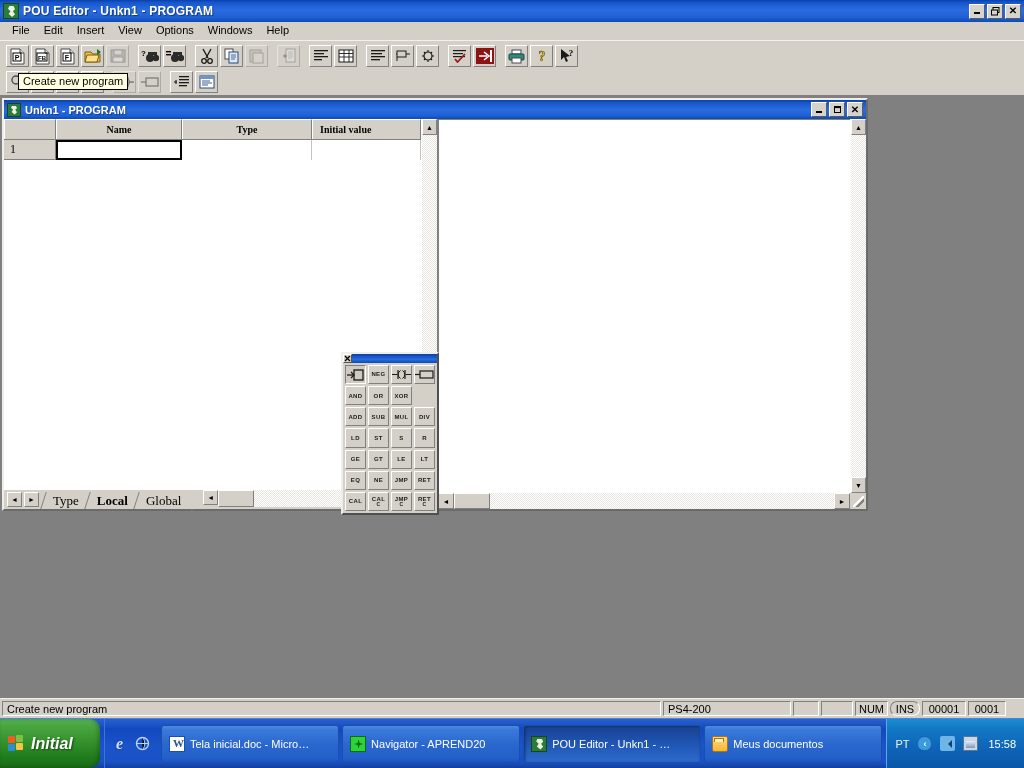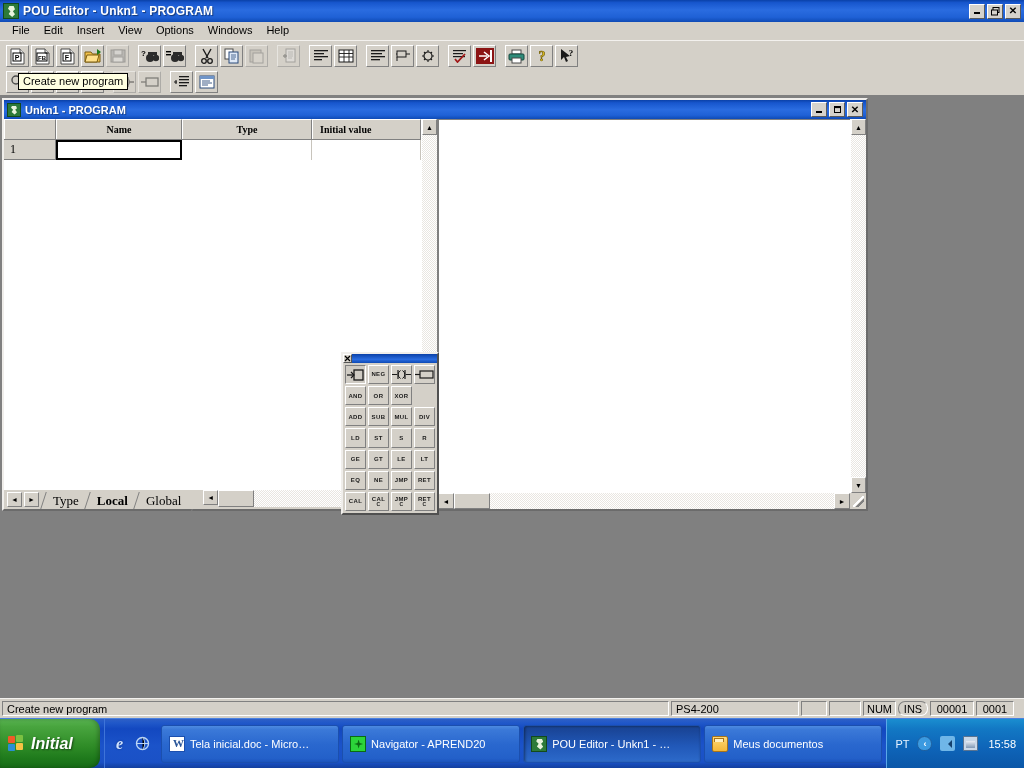--- a/index.html
+++ b/index.html
@@ -378,21 +378,21 @@
     margin-right: 2px;
     overflow: hidden;
   }
   .sb-main { flex: 1 1 auto; }
   .sb-dev { width: 128px; flex: 0 0 128px; }
   .sb-e1 { width: 26px; flex: 0 0 26px; }
   .sb-e2 { width: 32px; flex: 0 0 32px; }
   .sb-num { width: 33px; flex: 0 0 33px; justify-content: center; }
   .sb-ins { width: 30px; flex: 0 0 30px; justify-content: center; border-radius: 7px; }
   .sb-l1 { width: 44px; flex: 0 0 44px; justify-content: center; }
-  .sb-l2 { width: 38px; flex: 0 0 38px; justify-content: center; margin-right: 8px; }
+  .sb-l2 { width: 38px; flex: 0 0 38px; justify-content: center; margin-right: 16px; }
 
   
   #taskbar {
     position: absolute; left: 0; top: 718px; width: 1024px; height: 50px;
     background: linear-gradient(to bottom,#2e5fc6 0%,#2058c9 8%,#1348c0 20%,#1b53c9 55%,#1a51c6 88%,#123f9e 100%);
     border-top: 1px solid #4a80e0;
     display: flex; align-items: stretch;
   }
   .start {
     width: 100px; flex: 0 0 100px;

